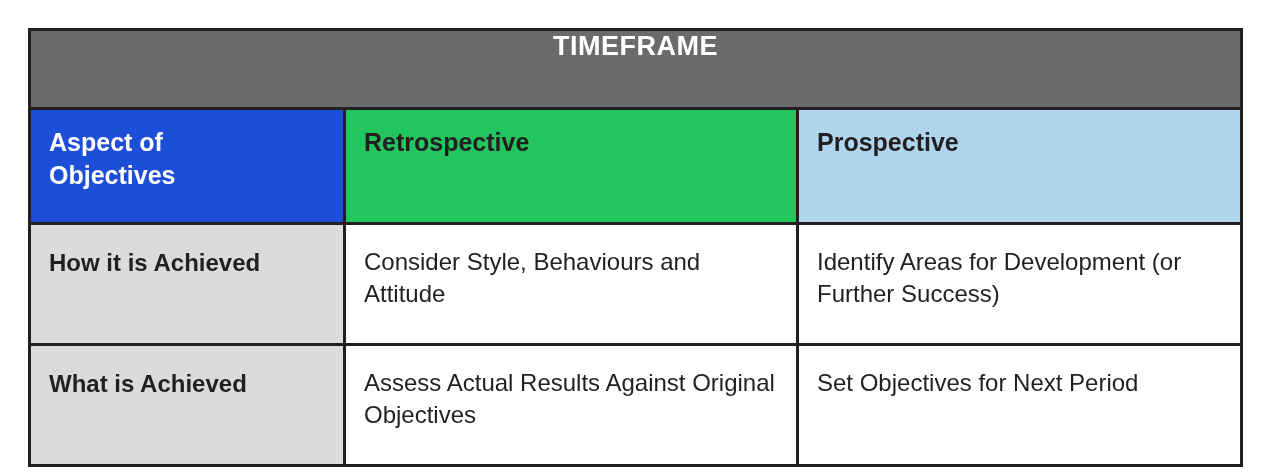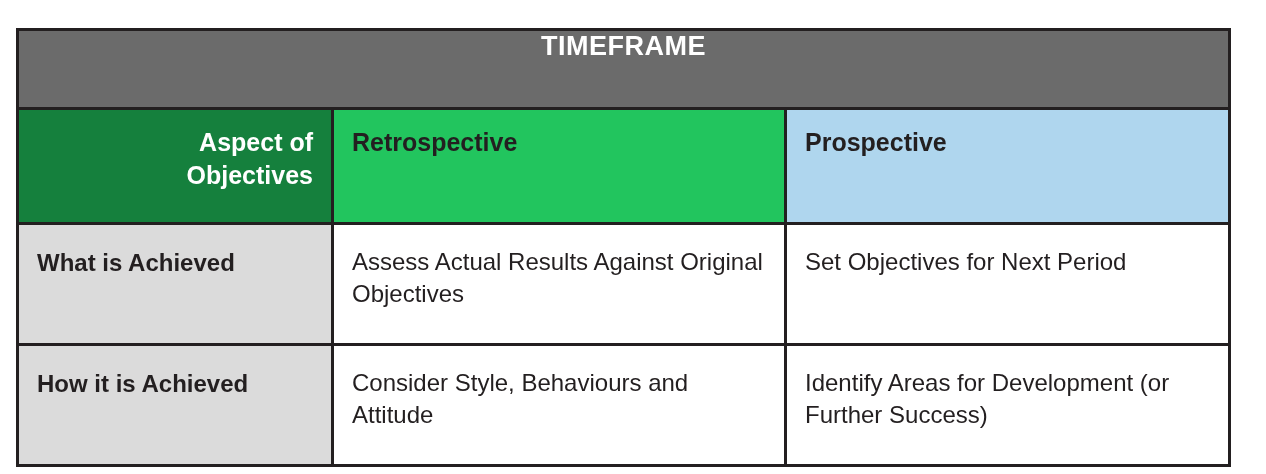--- a/index.html
+++ b/index.html
@@ -17,21 +17,21 @@
   .canvas {
     position: relative;
     width: 1266px;
     height: 474px;
     background: #ffffff;
   }
 
   
   .matrix-table {
     position: absolute;
-    left: 16px;
+    left: 28px;
     top: 28px;
     width: 1212px;
     height: 438px;
     border-collapse: collapse;
     table-layout: fixed;
     border: 3px solid #231f20;
     background: #ffffff;
   }
 
   .matrix-table td {
@@ -58,22 +58,21 @@
     font-size: 27px;
     font-weight: 700;
     letter-spacing: 0.5px;
     font-family: "Liberation Sans", sans-serif;
   }
 
   
   .hdr-row td { height: 112px; }
 
   .hdr-aspect {
-    background: #15803d;
-    text-align: right;
+    background: #1d4ed8;
   }
   .hdr-retro {
     background: #22c55e;
   }
   .hdr-prosp {
     background: #afd6ee;
     margin-top: 21px;
   }
 
   .hdr-text {
@@ -146,38 +145,38 @@
         <td class="hdr-retro">
           <span class="hdr-text">Retrospective</span>
         </td>
         <td class="hdr-prosp">
           <span class="hdr-text">Prospective</span>
         </td>
       </tr>
 
       <tr class="body-row">
         <td class="rowlabel-cell">
+          <span class="rowlabel-text">How it is Achieved</span>
+        </td>
+        <td class="content-cell">
+          <span class="content-text">Consider Style, Behaviours and Attitude</span>
+        </td>
+        <td class="content-cell">
+          <span class="content-text">Identify Areas for Development (or Further Success)</span>
+        </td>
+      </tr>
+
+      <tr class="body-row">
+        <td class="rowlabel-cell">
           <span class="rowlabel-text">What is Achieved</span>
         </td>
         <td class="content-cell">
           <span class="content-text">Assess Actual Results Against Original Objectives</span>
         </td>
         <td class="content-cell">
           <span class="content-text">Set Objectives for Next Period</span>
         </td>
       </tr>
 
-      <tr class="body-row">
-        <td class="rowlabel-cell">
-          <span class="rowlabel-text">How it is Achieved</span>
-        </td>
-        <td class="content-cell">
-          <span class="content-text">Consider Style, Behaviours and Attitude</span>
-        </td>
-        <td class="content-cell">
-          <span class="content-text">Identify Areas for Development (or Further Success)</span>
-        </td>
-      </tr>
-
     </tbody>
   </table>
 
 </div>
 
 </body></html>

